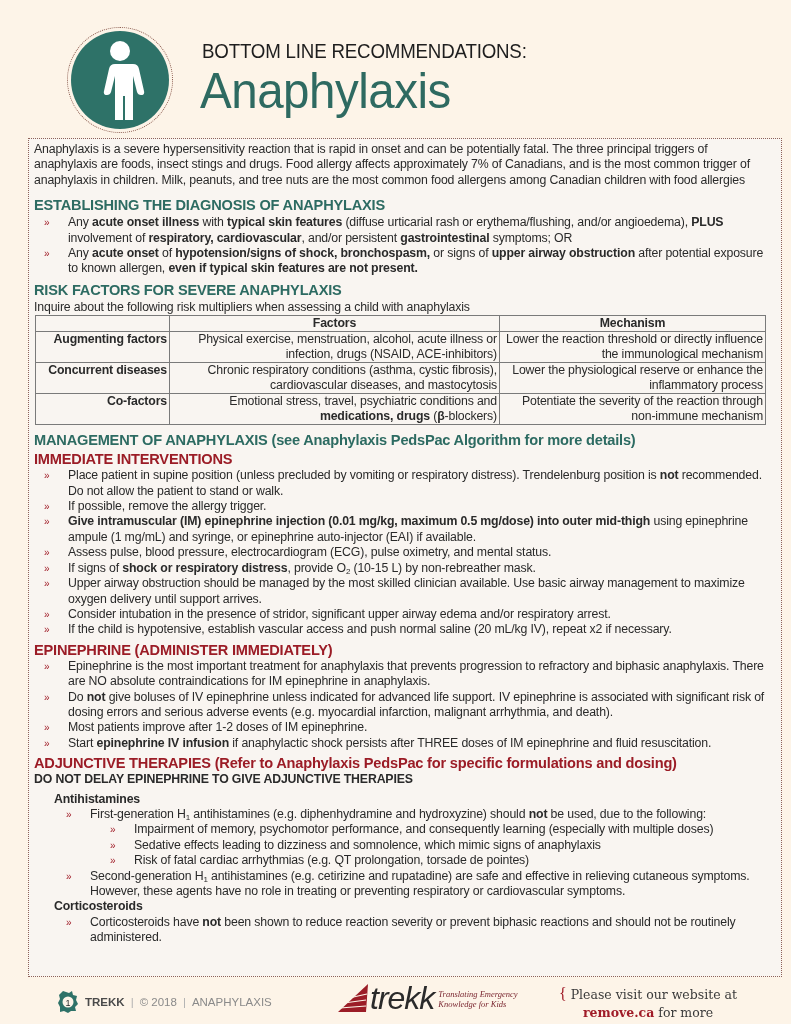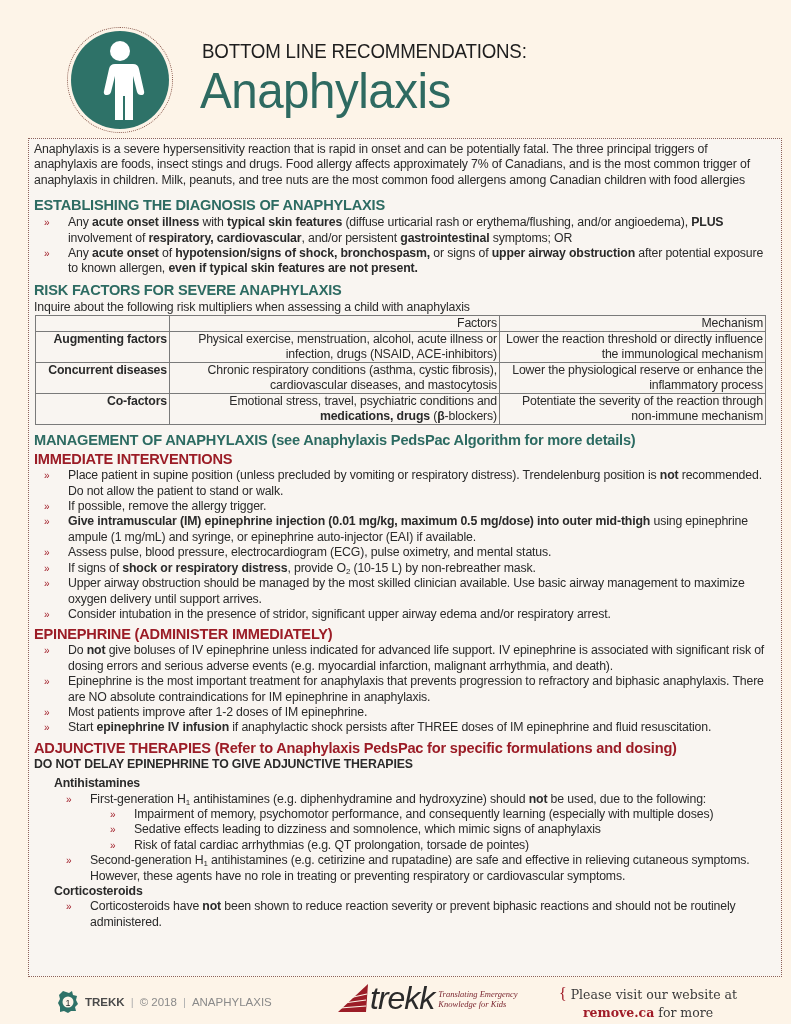--- a/index.html
+++ b/index.html
@@ -52,21 +52,21 @@
   ul.bl.lvl2 { padding-left:80px; }
   ul.bl.lvl2 li::before { left:-24px; }
   .muted { margin:0; }
   table.risk {
     border-collapse:collapse; width:731px; margin-left:1px; margin-top:0;
     font-size:12.3px; line-height:15px;
   }
   table.risk th, table.risk td {
     border:1px solid #7a7a7a; padding:0 2px; vertical-align:top; text-align:right;
   }
-  table.risk th { text-align:right; font-weight:normal; }
+  table.risk th { text-align:center; font-weight:bold; }
   table.risk td.rowhead { font-weight:bold; width:129px; }
   table.risk td.fac { width:325px; }
   .sub-bold { font-weight:bold; margin:0; }
   .indent-h { font-weight:bold; margin:0 0 0 20px; }
   .footer { position:absolute; left:0; top:978px; width:791px; height:46px; }
   .foot-left {
     position:absolute; left:57px; top:12px; display:flex; align-items:center;
     font-size:11.5px; color:#8a8a8a;
   }
   .foot-left .brand { font-weight:bold; color:#4a4a4a; margin-left:6px; }
@@ -145,26 +145,27 @@
   <h2 style="margin-top:6px">MANAGEMENT OF ANAPHYLAXIS (see Anaphylaxis PedsPac Algorithm for more details)</h2>
   <h3>IMMEDIATE INTERVENTIONS</h3>
   <ul class="bl">
       <li><span>Place patient in supine position (unless precluded by vomiting or respiratory distress). Trendelenburg position is </span><b>not</b><span> recommended. Do not allow the patient to stand or walk.</span></li>
       <li><span>If possible, remove the allergy trigger.</span></li>
       <li><b>Give intramuscular (IM) epinephrine injection (0.01 mg/kg, maximum 0.5 mg/dose) into outer mid-thigh</b><span> using epinephrine ampule (1 mg/mL) and syringe, or epinephrine auto-injector (EAI) if available.</span></li>
       <li><span>Assess pulse, blood pressure, electrocardiogram (ECG), pulse oximetry, and mental status.</span></li>
       <li><span>If signs of </span><b>shock or respiratory distress</b><span>, provide O</span><sub>2</sub><span> (10-15 L) by non-rebreather mask.</span></li>
       <li><span>Upper airway obstruction should be managed by the most skilled clinician available. Use basic airway management to maximize oxygen delivery until support arrives.</span></li>
       <li><span>Consider intubation in the presence of stridor, significant upper airway edema and/or respiratory arrest.</span></li>
+      <li><span>If the child is hypotensive, establish vascular access and push normal saline (20 mL/kg IV), repeat x2 if necessary.</span></li>
     </ul>
 
   <h3 style="margin-top:3px">EPINEPHRINE (ADMINISTER IMMEDIATELY)</h3>
   <ul class="bl">
+      <li><span>Epinephrine is the most important treatment for anaphylaxis that prevents progression to refractory and biphasic anaphylaxis. There are NO absolute contraindications for IM epinephrine in anaphylaxis.</span></li>
       <li><span>Do </span><b>not</b><span> give boluses of IV epinephrine unless indicated for advanced life support. IV epinephrine is associated with significant risk of dosing errors and serious adverse events (e.g. myocardial infarction, malignant arrhythmia, and death).</span></li>
-      <li><span>Epinephrine is the most important treatment for anaphylaxis that prevents progression to refractory and biphasic anaphylaxis. There are NO absolute contraindications for IM epinephrine in anaphylaxis.</span></li>
       <li><span>Most patients improve after 1-2 doses of IM epinephrine.</span></li>
       <li><span>Start </span><b>epinephrine IV infusion</b><span> if anaphylactic shock persists after THREE doses of IM epinephrine and fluid resuscitation.</span></li>
     </ul>
 
   <h3 style="margin-top:3px">ADJUNCTIVE THERAPIES (Refer to Anaphylaxis PedsPac for specific formulations and dosing)</h3>
   <p class="sub-bold">DO NOT DELAY EPINEPHRINE TO GIVE ADJUNCTIVE THERAPIES</p>
 
   <p class="indent-h" style="margin-top:4px">Antihistamines</p>
   <ul class="bl" style="padding-left:56px">
     <li><span>First-generation H</span><sub>1</sub><span> antihistamines (e.g. diphenhydramine and hydroxyzine) should </span><b>not</b><span> be used, due to the following:</span></li>

